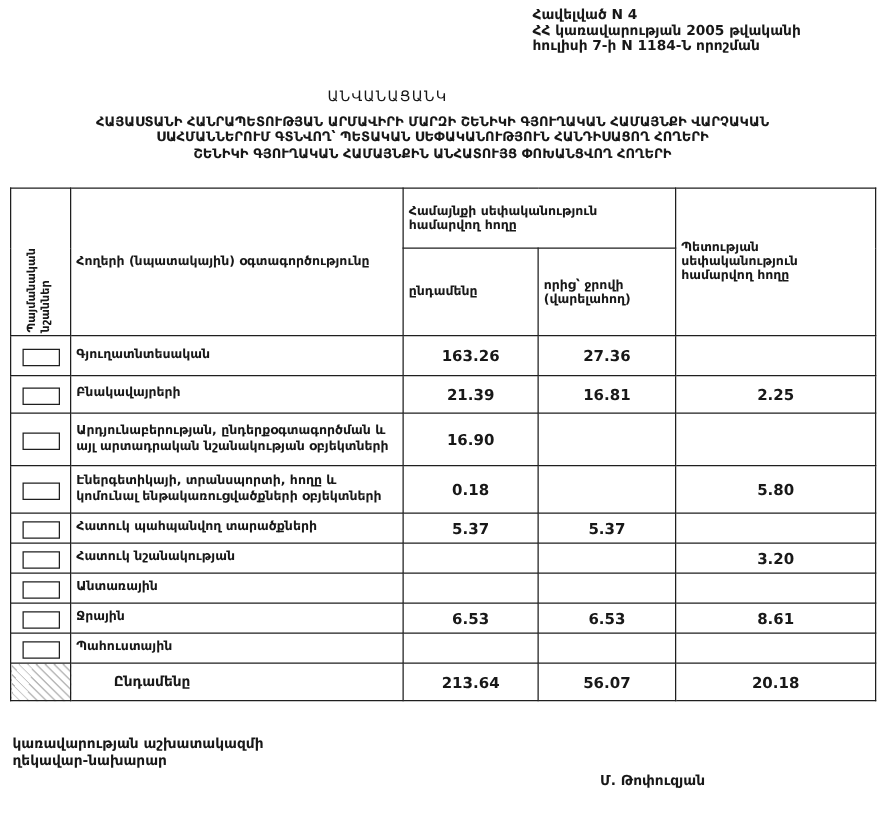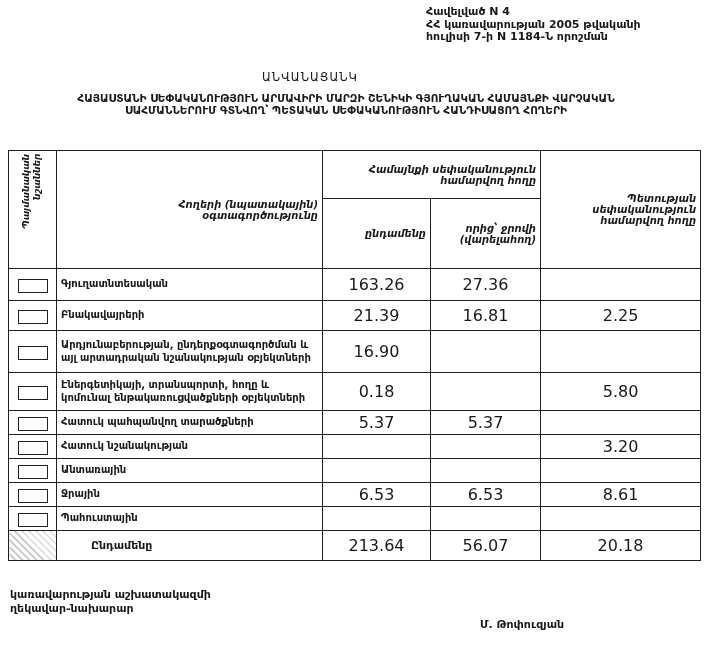--- a/index.html
+++ b/index.html
@@ -48,42 +48,42 @@
     border-collapse: collapse;
     table-layout: fixed;
   }
   .land-table th, .land-table td {
     border: 1px solid #1f1f1f;
     padding: 2px 4px;
     vertical-align: middle;
   }
   .land-table thead tr:nth-child(1) { height: 48px; }
   .land-table thead tr:nth-child(2) { height: 70px; }
-  .land-table th { font-size: 10px; font-weight: bold; text-align: right; font-style: italic; }
+  .land-table th { font-size: 10px; font-weight: bold; text-align: left; }
   .th-symbols { vertical-align: middle; }
   .vertical {
     writing-mode: vertical-rl;
     transform: rotate(180deg);
     height: 112px;
     margin: 0 auto;
     font-size: 9px;
     font-weight: bold;
     line-height: 1.25;
     white-space: normal;
   }
   .td-label {
     font-size: 10px;
     font-weight: bold;
     text-align: left;
     padding-left: 6px;
     line-height: 1.25;
   }
   .td-num {
-    font-size: 16px;
-    font-weight: 400;
+    font-size: 12px;
+    font-weight: 700;
     text-align: center;
   }
   .td-symbol { text-align: center; }
   .symbol-box {
     display: inline-block;
     width: 30px;
     height: 14px;
     border: 1px solid #1f1f1f;
     background: #ffffff;
     vertical-align: middle;
@@ -123,22 +123,23 @@
 
 <div class="appendix">
   <div>Հավելված N 4</div>
   <div>ՀՀ կառավարության 2005 թվականի</div>
   <div>հուլիսի 7-ի N 1184-Ն որոշման</div>
 </div>
 
 <div class="doc-title">ԱՆՎԱՆԱՑԱՆԿ</div>
 
 <div class="subtitle">
-  <div>ՀԱՅԱՍՏԱՆԻ ՍԵՓԱԿԱՆՈՒԹՅՈՒՆ ԱՐՄԱՎԻՐԻ ՄԱՐԶԻ ՇԵՆԻԿԻ ԳՅՈՒՂԱԿԱՆ ՀԱՄԱՅՆՔԻ ՎԱՐՉԱԿԱՆ</div>
+  <div>ՀԱՅԱՍՏԱՆԻ ՀԱՆՐԱՊԵՏՈՒԹՅԱՆ ԱՐՄԱՎԻՐԻ ՄԱՐԶԻ ՇԵՆԻԿԻ ԳՅՈՒՂԱԿԱՆ ՀԱՄԱՅՆՔԻ ՎԱՐՉԱԿԱՆ</div>
   <div>ՍԱՀՄԱՆՆԵՐՈՒՄ ԳՏՆՎՈՂ՝ ՊԵՏԱԿԱՆ ՍԵՓԱԿԱՆՈՒԹՅՈՒՆ ՀԱՆԴԻՍԱՑՈՂ ՀՈՂԵՐԻ</div>
+  <div>ՇԵՆԻԿԻ ԳՅՈՒՂԱԿԱՆ ՀԱՄԱՅՆՔԻՆ ԱՆՀԱՏՈՒՅՑ ՓՈԽԱՆՑՎՈՂ ՀՈՂԵՐԻ</div>
 </div>
 
 <table class="land-table">
   <colgroup>
     <col style="width:48px">
     <col style="width:266px">
     <col style="width:108px">
     <col style="width:110px">
     <col style="width:160px">
   </colgroup>

